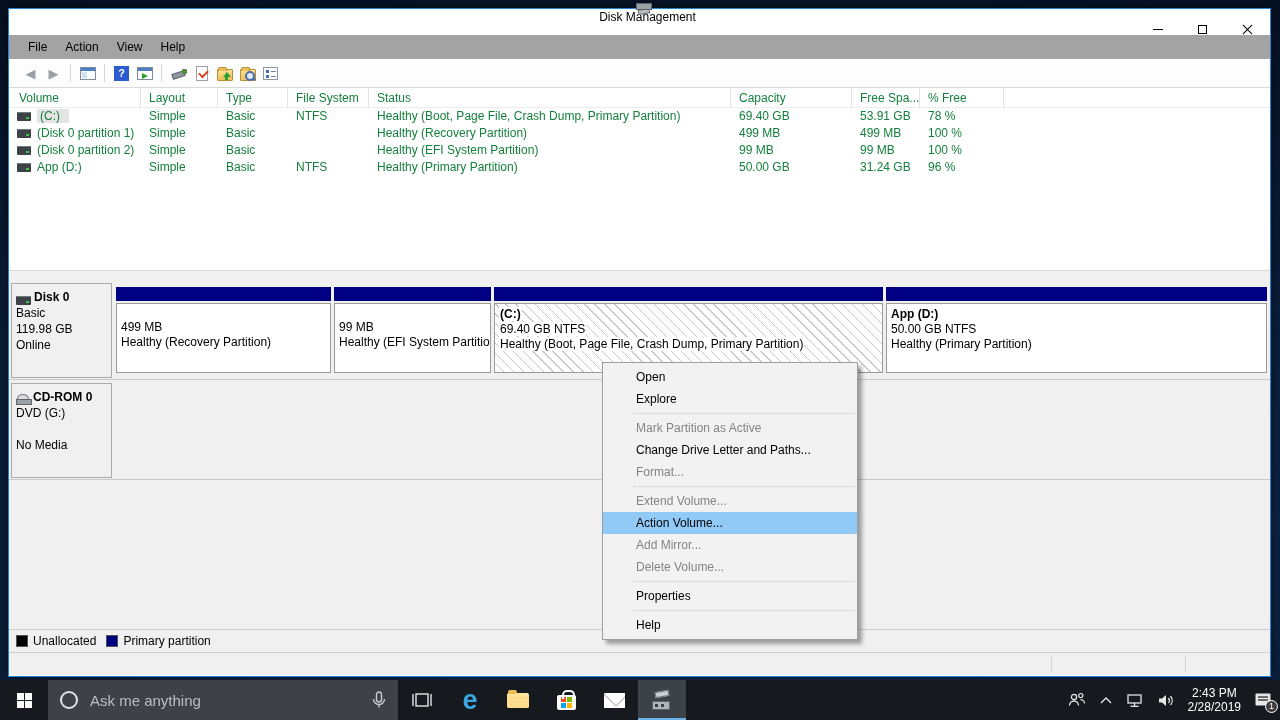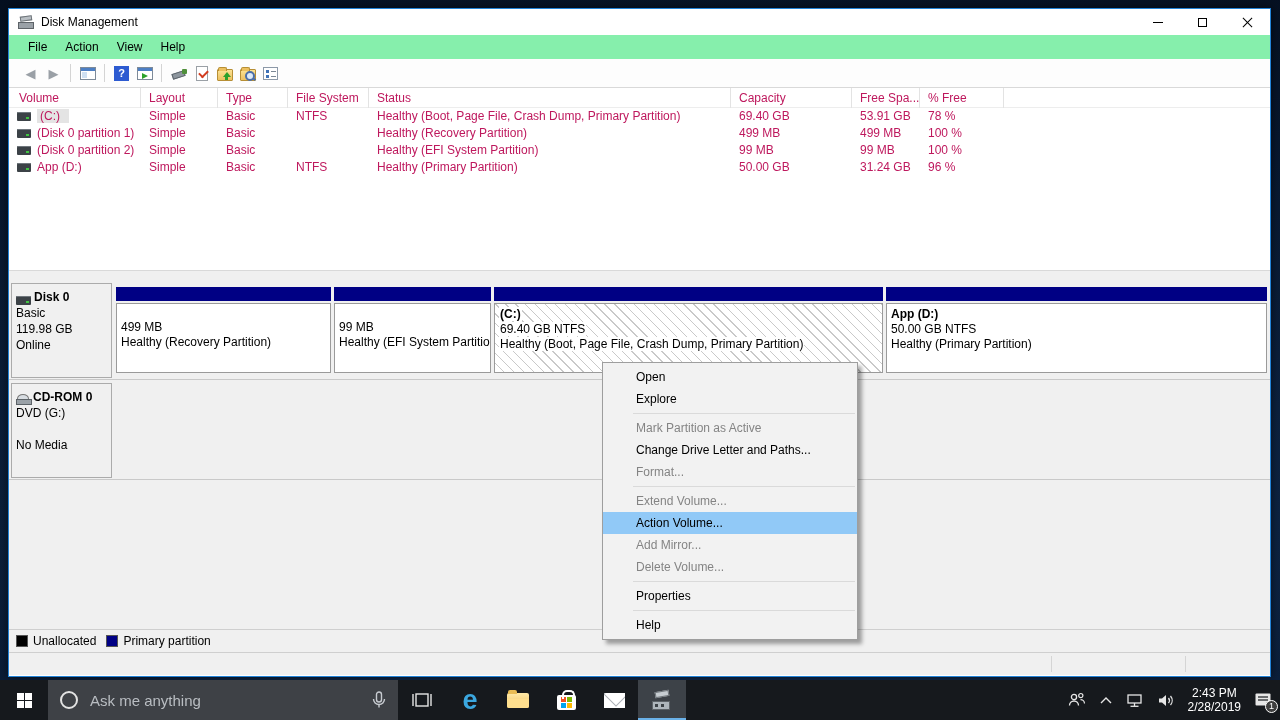--- a/index.html
+++ b/index.html
@@ -3,35 +3,35 @@
 <meta charset="utf-8">
 <style>
   * { margin:0; padding:0; box-sizing:border-box; }
   body { font-family:"Liberation Sans", sans-serif; }
   .desktop { position:relative; width:1280px; height:720px; overflow:hidden;
     background: radial-gradient(120% 90% at 55% 72%, #16355e 0%, #0b1f3b 45%, #040d1c 100%); }
 
   
   .window { position:absolute; left:8px; top:8px; width:1263px; height:669px;
     background:#fff; border:1px solid #2283d8; box-shadow:0 0 10px rgba(0,0,0,.55); }
-  .titlebar { height:26px; display:flex; align-items:center; padding-left:9px; background:#fff; }
+  .titlebar { height:26px; display:flex; align-items:center; padding-left:9px; background:#fff;flex-direction:column; }
   .title-text { font-size:12px; color:#000; margin-left:7px; }
   .win-controls { margin-left:auto; display:flex; height:100%; }
   .win-btn { width:45px; height:100%; display:flex; align-items:center; justify-content:center; }
   .glyph-min { width:10px; height:1px; background:#000; }
   .glyph-max { width:9px; height:9px; border:1px solid #000; }
   .glyph-close { position:relative; width:11px; height:11px; }
   .glyph-close::before,.glyph-close::after { content:""; position:absolute; left:-1px; top:5px; width:13px; height:1px; background:#000; }
   .glyph-close::before { transform:rotate(45deg); } .glyph-close::after { transform:rotate(-45deg); }
 
   .app-icon { position:relative; width:16px; height:13px; }
   .app-icon .lid { position:absolute; left:2px; top:0; width:12px; height:5px; background:#b9bfc4; border:1px solid #6f757a; transform:rotate(-8deg); }
   .app-icon .base { position:absolute; left:0; bottom:0; width:16px; height:7px; background:#9aa1a7; border:1px solid #5d6368; }
 
-  .menubar { height:24px; display:flex; align-items:center; padding-left:10px; font-size:12px; background:#86efac; }
+  .menubar { height:24px; display:flex; align-items:center; padding-left:10px; font-size:12px; background:#a3a3a3; }
   .menu-item { padding:4px 9px; color:#000; }
 
   .toolbar { height:29px; display:flex; align-items:center; padding-left:10px; border-bottom:1px solid #d9d9d9; background:#fdfdfd; }
   .tb-btn { width:23px; height:22px; display:flex; align-items:center; justify-content:center; }
   .tb-sep { width:1px; height:18px; background:#d4d4d4; margin:0 5px; }
   .arrow-glyph { font-size:13px; color:#9aa0a6; line-height:1; }
   .ic-pane { position:relative; width:16px; height:13px; border:1px solid #7d8a99; background:#fff; }
   .ic-pane::before { content:""; position:absolute; left:0; top:0; right:0; height:3px; background:#4d7fc4; }
   .ic-pane.tree::after { content:""; position:absolute; left:1px; top:4px; width:5px; bottom:1px; background:#cfe0f2; }
   .ic-pane.play::after { content:""; position:absolute; left:4px; top:5px; border-left:6px solid #2ba12b; border-top:3px solid transparent; border-bottom:3px solid transparent; }
@@ -45,21 +45,21 @@
   .ic-folder::before { content:""; position:absolute; left:0; top:-3px; width:7px; height:3px; background:#edc05f; border:1px solid #b78f35; border-bottom:none; border-radius:2px 2px 0 0; }
   .ic-folder.up::after { content:""; position:absolute; left:5px; top:2px; border-bottom:5px solid #2ba12b; border-left:4px solid transparent; border-right:4px solid transparent; }
   .ic-folder.up .stem { position:absolute; left:7px; top:6px; width:3px; height:4px; background:#2ba12b; }
   .ic-folder.find::after { content:""; position:absolute; left:4px; top:1px; width:6px; height:6px; border:2px solid #4a6ea9; border-radius:50%; background:#dce9f7; }
   .ic-folder.find .handle { position:absolute; left:11px; top:8px; width:4px; height:2px; background:#4a6ea9; transform:rotate(40deg); }
   .ic-tasklist { position:relative; width:15px; height:13px; background:#fff; border:1px solid #8d99a8; }
   .ic-tasklist::before { content:""; position:absolute; left:2px; top:2px; width:3px; height:3px; background:#3f72b8; box-shadow:0 5px 0 #3f72b8; }
   .ic-tasklist::after { content:""; position:absolute; left:7px; top:3px; width:5px; height:1px; background:#7b8794; box-shadow:0 5px 0 #7b8794; }
 
   
-  .listpanel { position:relative; height:182px; background:#fff; font-size:12px; color:#be185d; }
+  .listpanel { position:relative; height:182px; background:#fff; font-size:12px; color:#15803d; }
   .lheader { position:relative; height:20px; border-bottom:1px solid #ededed; }
   .hcell { position:absolute; top:0; height:20px; border-right:1px solid #e3e3e3; padding:3px 0 0 8px; white-space:nowrap; overflow:hidden; }
   .lrow { position:relative; height:17px; }
   .cell { position:absolute; top:1px; padding-left:8px; white-space:nowrap; overflow:hidden; }
   .c0{left:2px;width:130px;} .c1{left:132px;width:77px;} .c2{left:209px;width:70px;}
   .c3{left:279px;width:81px;} .c4{left:360px;width:362px;} .c5{left:722px;width:121px;}
   .c6{left:843px;width:68px;} .c7{left:911px;width:84px;} .c8{left:995px;width:266px;border-right:none;}
   .cell.c0{padding-left:6px;}
   .vol-icon { display:inline-block; position:relative; width:14px; height:9px; background:#3c4247; border-radius:1px; box-shadow:inset 0 1px 0 #70777d; margin-right:6px; vertical-align:-1px; }
   .vol-icon::after { content:""; position:absolute; right:2px; bottom:2px; width:3px; height:2px; background:#41c541; }

